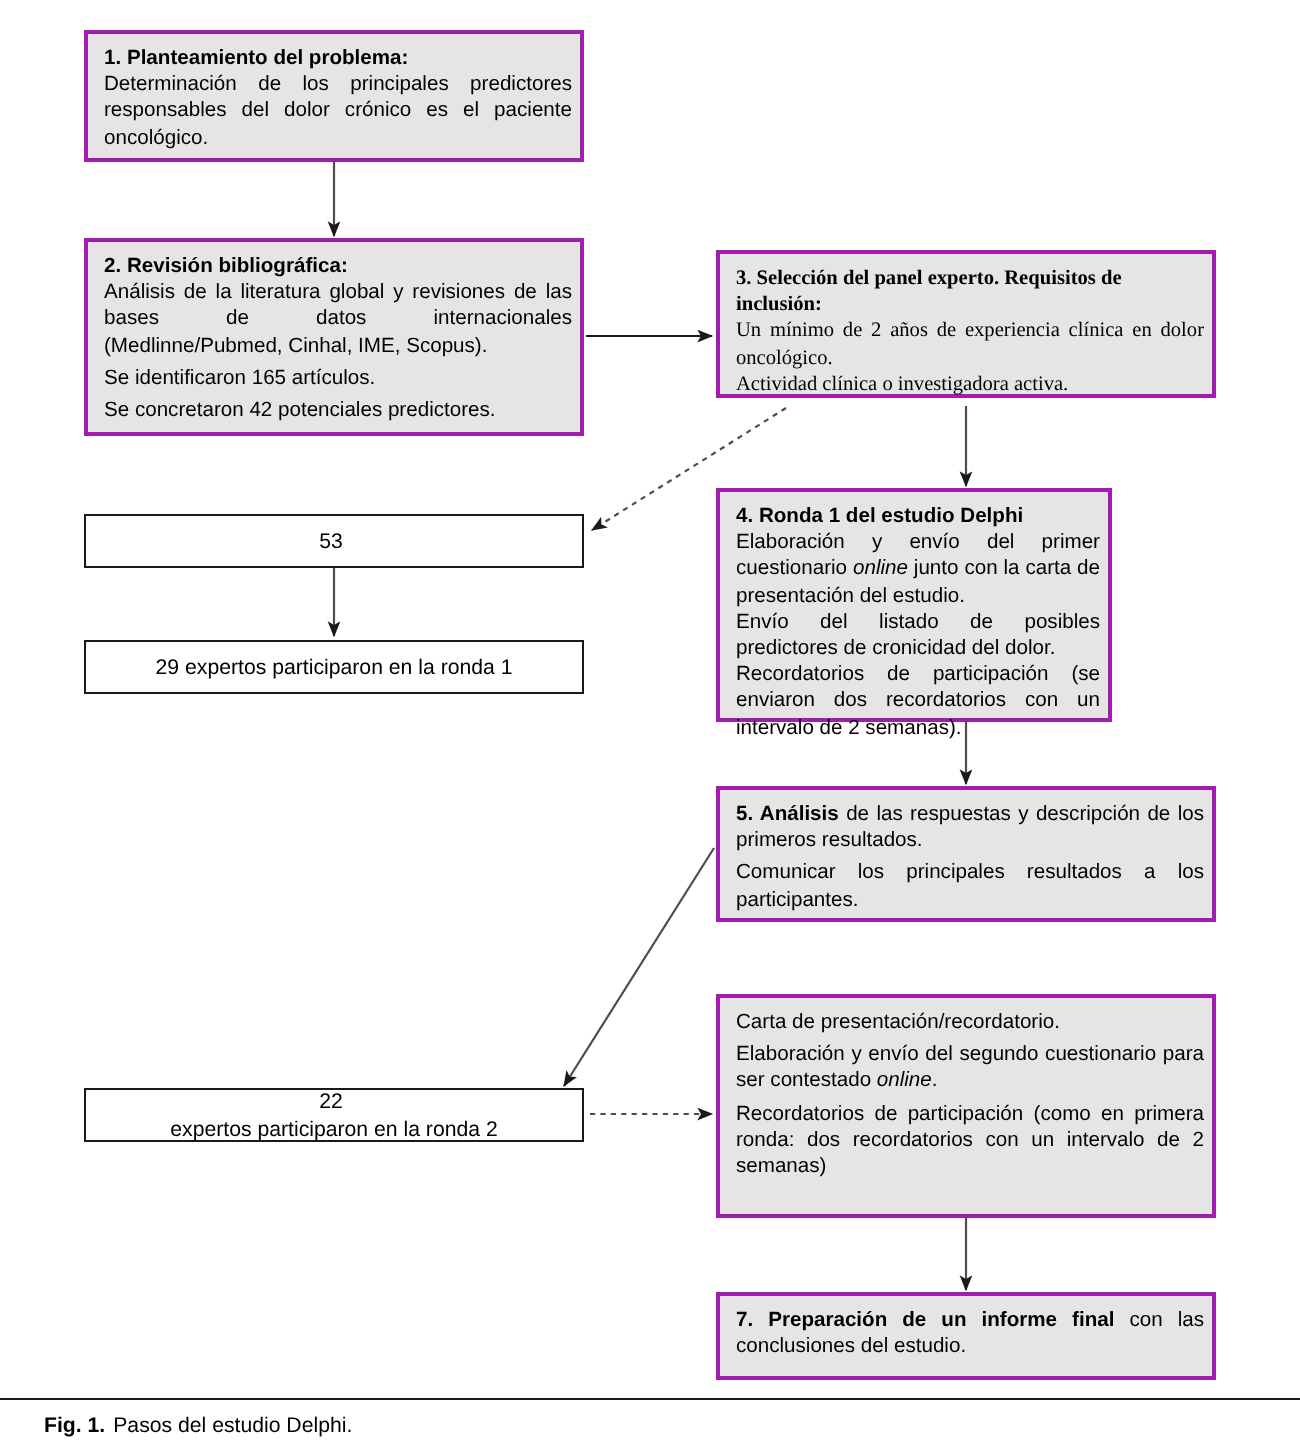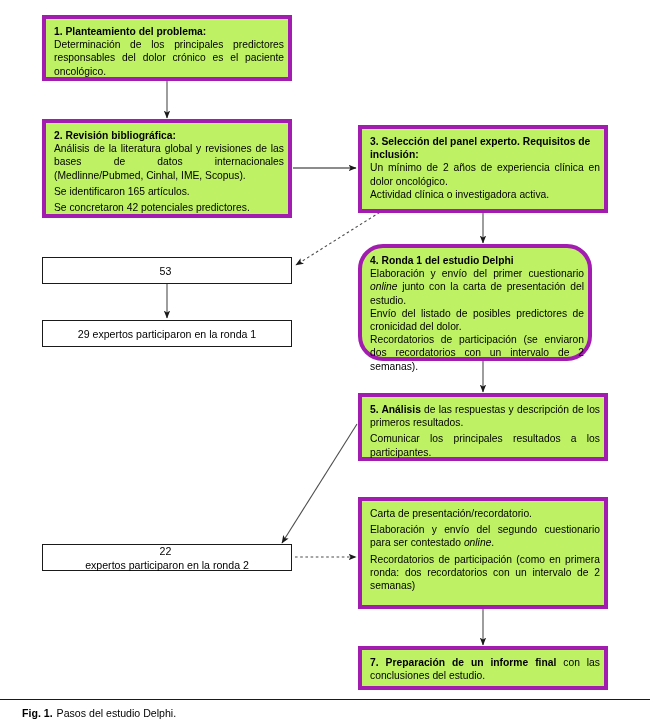--- a/index.html
+++ b/index.html
@@ -26,22 +26,22 @@
     position: absolute;
     left: 0;
     top: 0;
     width: 650px;
     height: 726px;
     pointer-events: none;
   }
   .node {
     position: absolute;
     box-sizing: border-box;
-    border: 4px solid #a21caf;
-    background: #bef264;
+    border: 2px solid #a21caf;
+    background: #e5e5e5;
     padding: 6px 4px 7px 8px;
     font-size: 10.3px;
     line-height: 13.2px;
     text-align: justify;
     text-justify: inter-word;
   }
   .node .title {
     font-weight: bold;
     display: block;
     text-align: left;
@@ -142,27 +142,27 @@
     <p>Determinación de los principales predictores responsables del dolor crónico es el paciente oncológico.</p>
   </div>
 
   <div class="node" style="left:42px; top:119px; width:250px; height:99px;">
     <span class="title">2. Revisión bibliográfica:</span>
     <p>Análisis de la literatura global y revisiones de las bases de datos internacionales (Medlinne/Pubmed, Cinhal, IME, Scopus).</p>
     <p>Se identificaron 165 artículos.</p>
     <p>Se concretaron 42 potenciales predictores.</p>
   </div>
 
-  <div class="node" style="left:358px; top:125px; width:250px; height:88px;">
+  <div class="node" style="left:358px; top:125px; width:250px; height:74px;font-family:Liberation Serif, serif;">
     <span class="title">3. Selección del panel experto. Requisitos de inclusión:</span>
     <p class="tight">Un mínimo de 2 años de experiencia clínica en dolor oncológico.</p>
     <p class="tight">Actividad clínica o investigadora activa.</p>
   </div>
 
-  <div class="node" style="left:358px; top:244px; width:234px; height:117px;border-radius:25px;">
+  <div class="node" style="left:358px; top:244px; width:198px; height:117px;">
     <span class="title">4. Ronda 1 del estudio Delphi</span>
     <p class="tight"><span>Elaboración y envío del primer cuestionario </span><span class="ital">online</span><span> junto con la carta de presentación del estudio.</span></p>
     <p class="tight">Envío del listado de posibles predictores de cronicidad del dolor.</p>
     <p class="tight">Recordatorios de participación (se enviaron dos recordatorios con un intervalo de 2 semanas).</p>
   </div>
 
   <div class="node inline-head" style="left:358px; top:393px; width:250px; height:68px;">
     <p><span class="title">5. Análisis</span><span> de las respuestas y descripción de los primeros resultados.</span></p>
     <p>Comunicar los principales resultados a los participantes.</p>
   </div>

